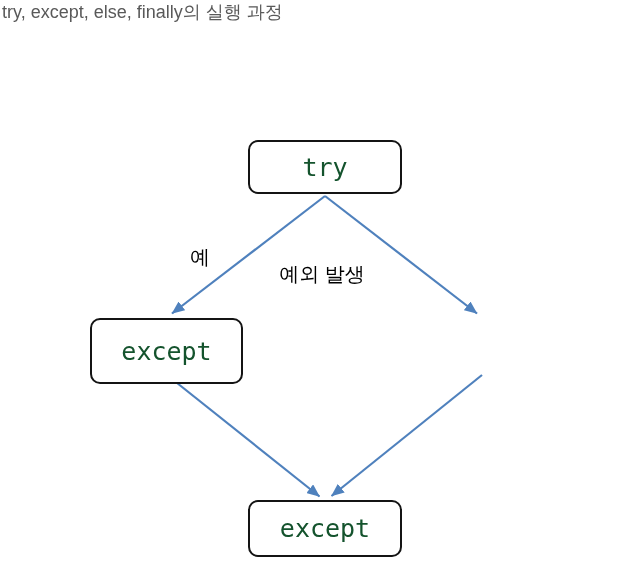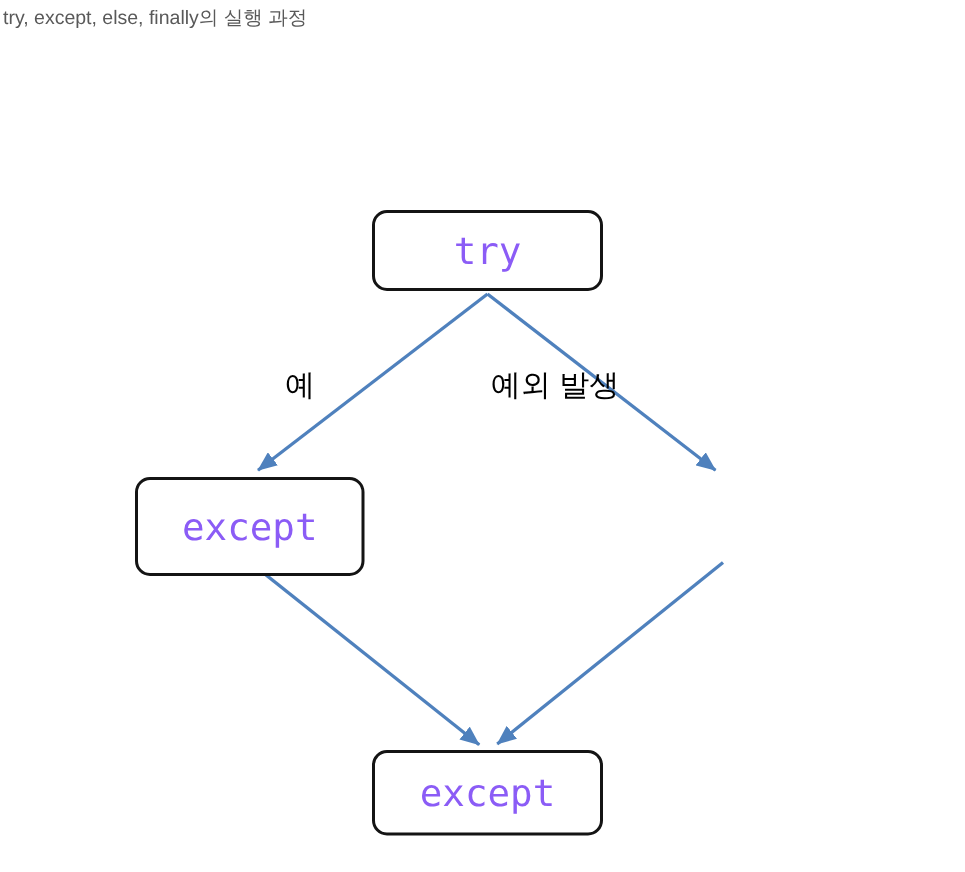--- a/index.html
+++ b/index.html
@@ -12,21 +12,21 @@
     width: 643px;
     height: 581px;
     background: #ffffff;
     overflow: hidden;
     font-family: "Liberation Sans", sans-serif;
   }
   .page-title {
     position: absolute;
     left: 2px;
     top: 4px;
-    font-size: 13px;
+    font-size: 18px;
     line-height: 16px;
     color: #595959;
     white-space: nowrap;
   }
   .arrows {
     position: absolute;
     left: 0;
     top: 0;
     pointer-events: none;
   }
@@ -34,36 +34,36 @@
     position: absolute;
     box-sizing: border-box;
     background: #ffffff;
     border: 2.6px solid #141414;
     border-radius: 10px;
     display: flex;
     align-items: center;
     justify-content: center;
     font-family: "DejaVu Sans Mono", "Liberation Mono", monospace;
     font-size: 25px;
-    color: #8b5cf6;
+    color: #14532d;
     letter-spacing: 0px;
   }
   #node-try     { left: 248px; top: 140px; width: 154px; height: 54px; }
   #node-except  { left:  90px; top: 318px; width: 153px; height: 66px; }
   #node-else    { left: 406px; top: 317px; width: 154px; height: 55px; }
   #node-finally { left: 248px; top: 500px; width: 154px; height: 57px; }
   .edge-label {
     position: absolute;
     transform: translate(-50%, -50%);
     font-size: 20px;
     color: #000000;
     white-space: nowrap;
   }
   #label-yes       { left: 200px; top: 257px; }
-  #label-condition { left: 322px; top: 257px; margin-left: 48px; }
+  #label-condition { left: 322px; top: 274px; }
   #label-no        { left: 470px; top: 257px; }
 </style>
 </head>
 <body>
 
 <div id="screen">
 
   <div class="page-title">try, except, else, finally의 실행 과정</div>
 
   <svg class="arrows" width="643" height="581" viewBox="0 0 643 581">

